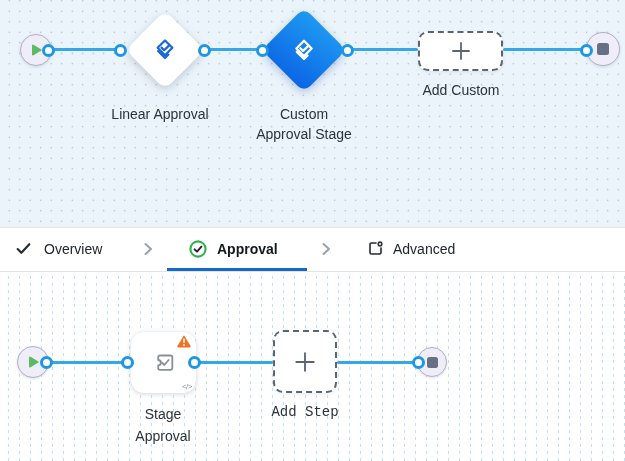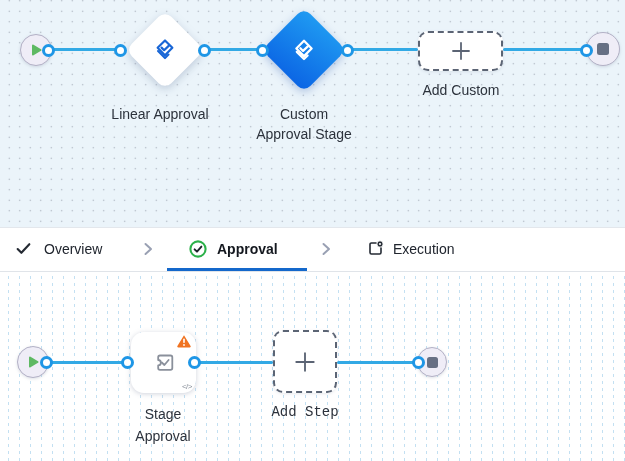--- a/index.html
+++ b/index.html
@@ -184,21 +184,21 @@
           <line x1="13" y1="1.4" x2="13" y2="2.1"></line>
             <line x1="13" y1="5.9" x2="13" y2="6.6"></line>
           <line x1="10.4" y1="4" x2="11.1" y2="4"></line>
             <line x1="14.9" y1="4" x2="15.6" y2="4"></line>
           <line x1="11.2" y1="2.2" x2="11.7" y2="2.7"></line>
             <line x1="14.3" y1="5.3" x2="14.8" y2="5.8"></line>
           <line x1="14.8" y1="2.2" x2="14.3" y2="2.7"></line>
             <line x1="11.7" y1="5.3" x2="11.2" y2="5.8"></line>
         </g>
       </svg>
-      <span class="tab-label">Execution</span>
+      <span class="tab-label">Advanced</span>
     </div>
 
     <div class="tab-underline"></div>
   </div>
 
   <div class="canvas canvas-bottom">
 
     <div class="wire" style="left:46px; top:88.5px; width:81px;"></div>
     <div class="wire" style="left:194px; top:88.5px; width:79px;"></div>
     <div class="wire" style="left:337px; top:88.5px; width:81px;"></div>

